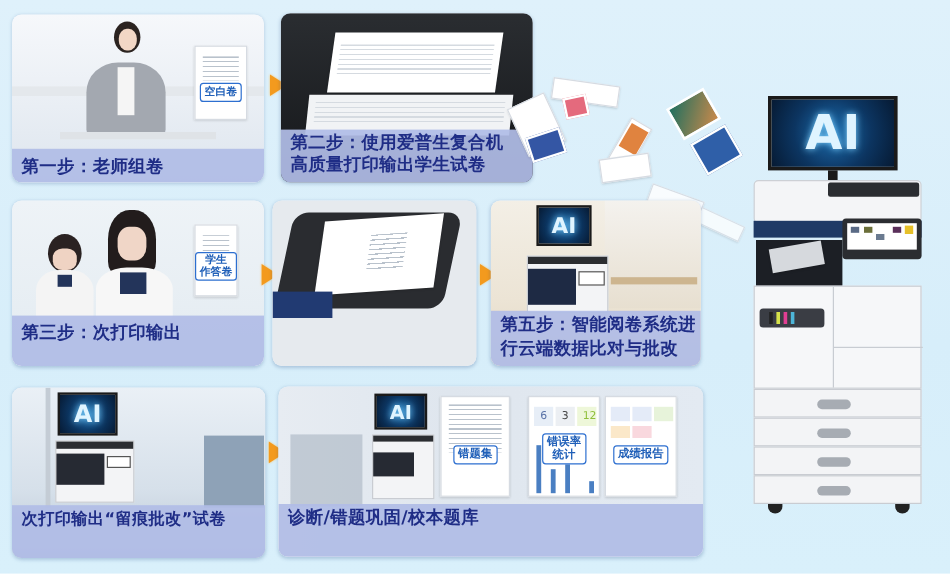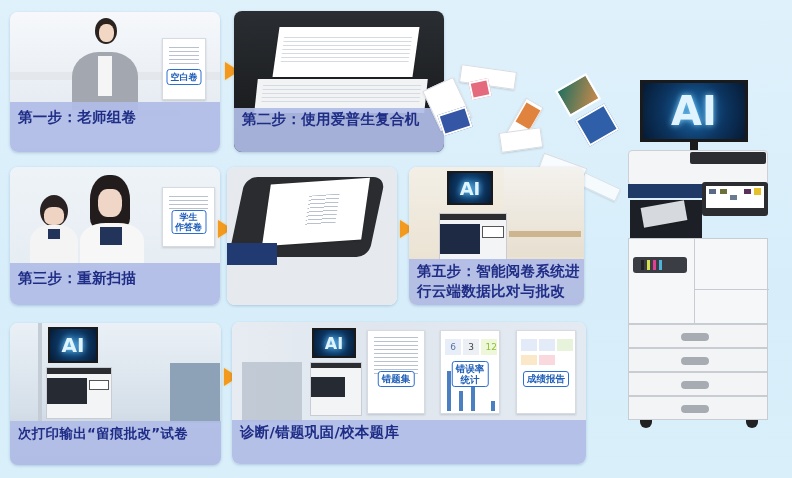--- a/index.html
+++ b/index.html
@@ -87,38 +87,39 @@
     <div class="person" style="left:85px;top:6px;width:22px;height:26px;background:#2b2320;border-radius:50%;"></div>
     <div style="position:absolute;left:89px;top:12px;width:15px;height:18px;background:#f2d7c5;border-radius:45%;"></div>
     <div class="person" style="left:62px;top:40px;width:66px;height:62px;background:#a3a8b0;border-radius:40% 40% 6px 6px;"></div>
     <div style="position:absolute;left:88px;top:44px;width:14px;height:40px;background:#f5f5f5;"></div>
     <div style="position:absolute;left:40px;top:98px;width:130px;height:6px;background:#dfe3e7;"></div>
     <div class="paper" style="left:152px;top:26px;width:44px;height:62px;">
       <div class="lines"></div>
       <div class="tag" style="top:30px;font-size:9px;">空白卷</div>
     </div>
   </div>
-  <div class="caption" style="height:50px;">
+  <div class="caption" style="height:28px;">
     <span class="line">第一步：老师组卷</span>
   </div>
 </div>
 
 <div class="arrow" style="left:225px;top:62px;"></div>
 
 <div class="card" style="left:234px;top:11px;width:210px;height:141px;">
   <div class="photo bg-dark" style="height:141px;">
     <div class="paper" style="left:42px;top:16px;width:140px;height:50px;transform:skewX(-8deg);border:none;">
       <div class="lines" style="top:10px;height:28px;opacity:0.6;"></div>
     </div>
     <div class="paper" style="left:22px;top:68px;width:170px;height:34px;transform:skewX(-6deg);border:none;background:#f1f3f5;">
       <div class="lines" style="top:6px;height:18px;opacity:0.5;"></div>
     </div>
   </div>
   <div class="caption" style="height:44px;padding-top:2px;line-height:19px;">
     <span class="line">第二步：使用爱普生复合机</span>
+    <span class="line">高质量打印输出学生试卷</span>
   </div>
 </div>
 
 <div style="position:absolute;left:420px;top:60px;width:200px;height:170px;">
   <div class="paper" style="left:10px;top:22px;width:34px;height:44px;transform:rotate(-25deg);"></div>
   <div class="paper" style="left:40px;top:8px;width:56px;height:18px;transform:rotate(8deg);"></div>
   <div style="position:absolute;left:20px;top:50px;width:30px;height:22px;background:#3456a4;transform:rotate(-18deg);border:2px solid #fff;"></div>
   <div style="position:absolute;left:50px;top:20px;width:20px;height:18px;background:#e46a7d;transform:rotate(-12deg);border:2px solid #fff;"></div>
   <div class="paper" style="left:95px;top:40px;width:20px;height:40px;transform:rotate(30deg);"></div>
   <div style="position:absolute;left:100px;top:45px;width:16px;height:22px;background:#e0833f;transform:rotate(30deg);"></div>
@@ -132,30 +133,30 @@
 <div class="card" style="left:10px;top:167px;width:210px;height:138px;">
   <div class="photo bg-classroom" style="height:138px;">
     <div style="position:absolute;left:30px;top:28px;width:28px;height:32px;background:#2a2222;border-radius:50%;"></div>
     <div style="position:absolute;left:34px;top:40px;width:20px;height:18px;background:#efd3c3;border-radius:40%;"></div>
     <div style="position:absolute;left:20px;top:58px;width:48px;height:42px;background:#f4f4f4;border-radius:40% 40% 4px 4px;"></div>
     <div style="position:absolute;left:38px;top:62px;width:12px;height:10px;background:#23345a;"></div>
     <div style="position:absolute;left:80px;top:8px;width:40px;height:54px;background:#221c1c;border-radius:45% 45% 20% 20%;"></div>
     <div style="position:absolute;left:88px;top:22px;width:24px;height:28px;background:#f0d6c7;border-radius:40%;"></div>
     <div style="position:absolute;left:70px;top:56px;width:64px;height:44px;background:#f7f7f7;border-radius:40% 40% 4px 4px;"></div>
     <div style="position:absolute;left:90px;top:60px;width:22px;height:18px;background:#23345a;"></div>
-    <div class="paper" style="left:152px;top:20px;width:53px;height:60px;">
+    <div class="paper" style="left:152px;top:20px;width:36px;height:60px;">
       <div class="lines" style="height:14px;"></div>
       <div class="tag" style="top:22px;font-size:9px;line-height:10px;">
         <span>学生</span><br>
         <span>作答卷</span>
       </div>
     </div>
   </div>
   <div class="caption" style="height:42px;">
-    <span class="line">第三步：重新扫描</span>
+    <span class="line">第三步：次打印输出</span>
   </div>
 </div>
 
 <div class="arrow" style="left:218px;top:220px;"></div>
 
 <div class="card" style="left:227px;top:167px;width:170px;height:138px;">
   <div class="photo" style="height:138px;background:#e6eaee;">
     <div style="position:absolute;left:10px;top:10px;width:140px;height:80px;background:#2a2c30;border-radius:12px;transform:skewX(-12deg);"></div>
     <div class="paper" style="left:40px;top:14px;width:98px;height:62px;transform:skewX(-12deg) rotate(-4deg);border:none;">
       <div class="lines" style="left:40px;top:14px;height:30px;width:30px;"></div>
@@ -228,21 +229,21 @@
       <div style="position:absolute;left:6px;top:40px;width:4px;height:40px;background:#4a7fc2;"></div>
       <div style="position:absolute;left:18px;top:60px;width:4px;height:20px;background:#4a7fc2;"></div>
       <div style="position:absolute;left:30px;top:56px;width:4px;height:24px;background:#4a7fc2;"></div>
       <div style="position:absolute;left:50px;top:70px;width:4px;height:10px;background:#4a7fc2;"></div>
       <div class="tag" style="top:30px;font-size:9.5px;line-height:11px;">
         <span>错误率</span><br>
         <span>统计</span>
       </div>
     </div>
 
-    <div class="paper" style="left:284px;top:8px;width:60px;height:84px;">
+    <div class="paper" style="left:272px;top:8px;width:60px;height:84px;font-family:Liberation Mono, monospace;">
       <div style="position:absolute;left:4px;top:8px;width:16px;height:12px;background:#e4ebf8;"></div>
       <div style="position:absolute;left:22px;top:8px;width:16px;height:12px;background:#e4ebf8;"></div>
       <div style="position:absolute;left:40px;top:8px;width:16px;height:12px;background:#e7f3da;"></div>
       <div style="position:absolute;left:4px;top:24px;width:16px;height:10px;background:#fbe8c9;"></div>
       <div style="position:absolute;left:22px;top:24px;width:16px;height:10px;background:#f9d8de;"></div>
       <div class="tag" style="top:40px;font-size:9.5px;">成绩报告</div>
     </div>
   </div>
   <div class="caption" style="height:44px;padding-top:2px;line-height:20px;">
     <span class="line">诊断/错题巩固/校本题库</span>

